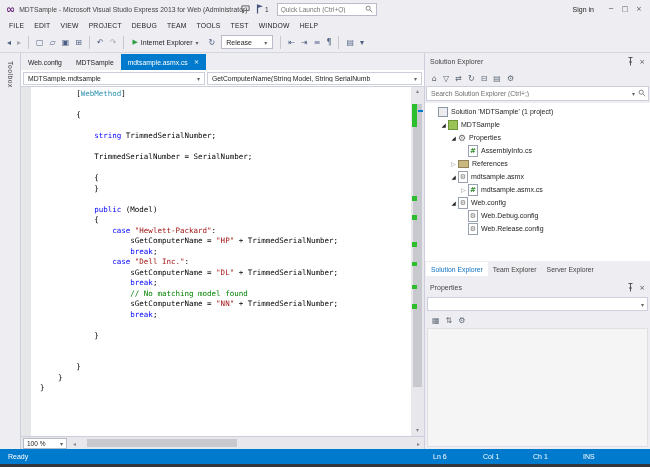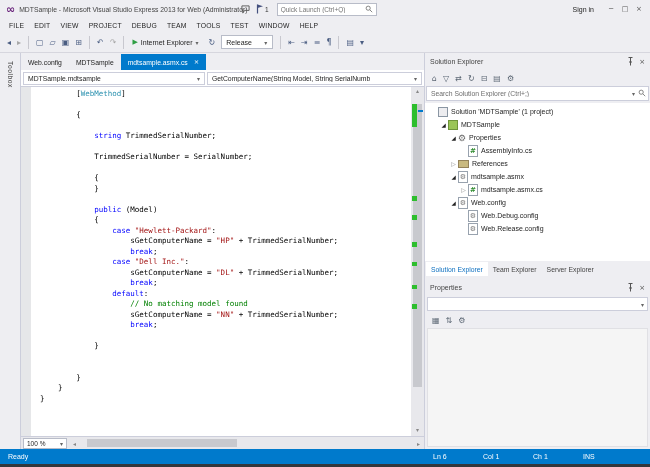--- a/index.html
+++ b/index.html
@@ -304,24 +304,20 @@
           <div class="ln">
             <span class="chg on"></span>
             <span class="code">                    <span class="tk-p">sGetComputerName = </span><span class="tk-s">"DL"</span><span class="tk-p"> + TrimmedSerialNumber;</span></span>
           </div>
           <div class="ln">
             <span class="chg on"></span>
             <span class="code">                    <span class="tk-k">break</span><span class="tk-p">;</span></span>
           </div>
           <div class="ln">
             <span class="chg on"></span>
-            <span class="code">                <span class="tk-k">default</span><span class="tk-p">:</span></span>
-          </div>
-          <div class="ln">
-            <span class="chg on"></span>
             <span class="code">                    <span class="tk-c">// No matching model found</span></span>
           </div>
           <div class="ln">
             <span class="chg on"></span>
             <span class="code">                    <span class="tk-p">sGetComputerName = </span><span class="tk-s">"NN"</span><span class="tk-p"> + TrimmedSerialNumber;</span></span>
           </div>
           <div class="ln">
             <span class="chg on"></span>
             <span class="code">                    <span class="tk-k">break</span><span class="tk-p">;</span></span>
           </div>

